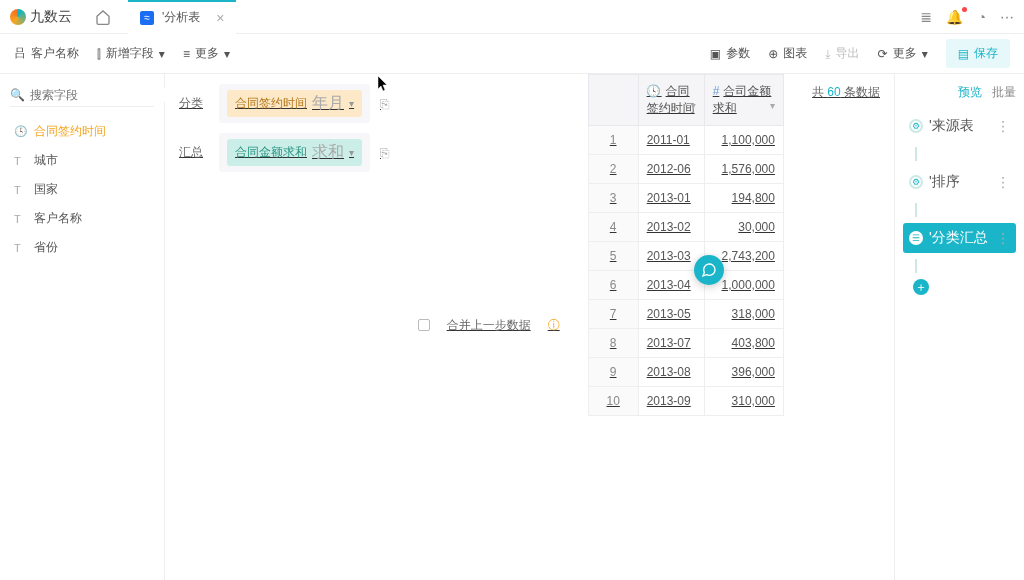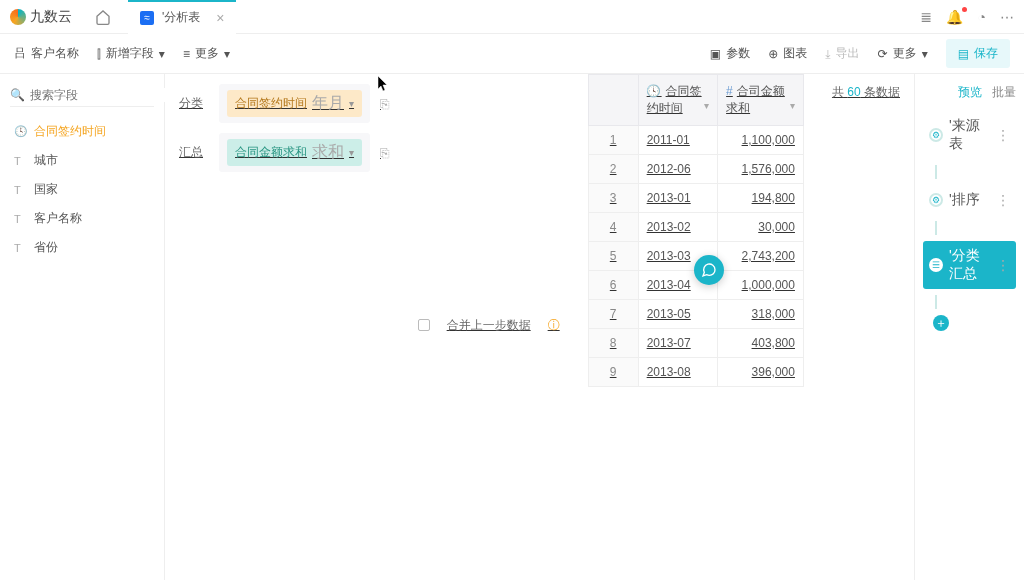--- a/index.html
+++ b/index.html
@@ -59,21 +59,21 @@
 .th-icon { color: #f5a623; margin-right: 4px; }
 .th-icon.blue { color: #6b9bd1; }
 td { padding: 7px 8px; border: 1px solid #eee; color: #555; }
 td.num { text-align: center; color: #888; background: #fafafa; }
 td.val { text-align: right; }
 
 .footer-count { padding: 10px 14px; color: #666; }
 .footer-count .count { color: #1bb5c9; }
 
 
-.right-rail { width: 110px; border-left: 1px solid #eee; padding: 10px 8px; background: #fff; }
+.right-rail { width: 130px; border-left: 1px solid #eee; padding: 10px 8px; background: #fff; }
 .right-tabs { display: flex; justify-content: flex-end; gap: 10px; margin-bottom: 10px; color: #888; }
 .right-tabs span { cursor: pointer; }
 .right-tabs .active { color: #1bb5c9; }
 .step-list { display: flex; flex-direction: column; gap: 6px; }
 .step { display: flex; align-items: center; gap: 6px; padding: 6px 6px; border-radius: 3px; position: relative; }
 .step-dot { width: 14px; height: 14px; border: 2px solid #cce9e6; border-radius: 50%; background: #fff; display: flex; align-items: center; justify-content: center; font-size: 9px; color: #1bb5c9; }
 .step-label { flex: 1; color: #555; font-size: 14px; }
 .step-menu { color: #aaa; cursor: pointer; font-size: 14px; }
 .step.active { background: #1bb5c9; color: #fff; }
 .step.active .step-label { color: #fff; }
@@ -263,20 +263,25 @@
             <tr>
               <td class="num">8</td>
               <td>2013-07</td>
               <td class="val">403,800</td>
             </tr>
             <tr>
               <td class="num">9</td>
               <td>2013-08</td>
               <td class="val">396,000</td>
             </tr>
+            <tr>
+              <td class="num">10</td>
+              <td>2013-09</td>
+              <td class="val">310,000</td>
+            </tr>
           </tbody>
       </table>
     </div>
     <div class="footer-count">
       <span>共</span>
       <span class="count">60</span>
       <span>条数据</span>
     </div>
   </div>
 

